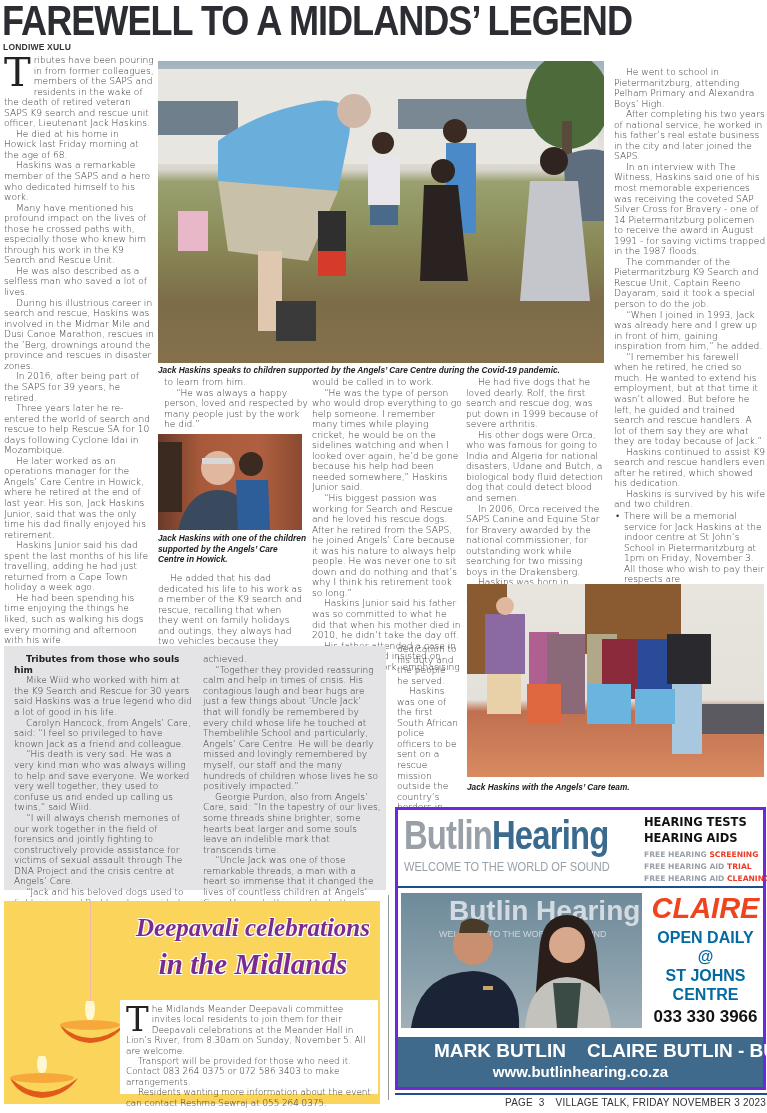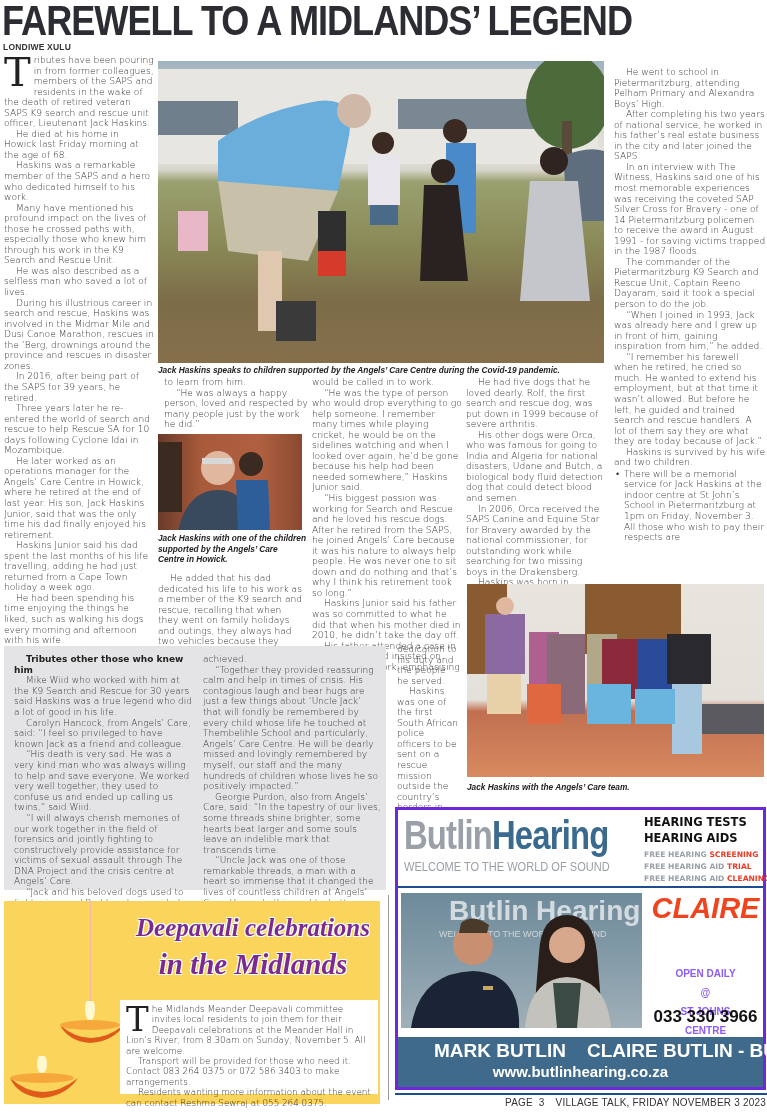--- a/index.html
+++ b/index.html
@@ -118,20 +118,21 @@
   <p>Haskins was born in Manzini, Swaziland, and has four sisters and one brother.</p>
 </div>
 
 <div class="abs col" style="left:614px; top:67px; width:152px;">
   <p>He went to school in Pietermaritzburg, attending Pelham Primary and Alexandra Boys’ High.</p>
   <p>After completing his two years of national service, he worked in his father’s real estate business in the city and later joined the SAPS.</p>
   <p>In an interview with The Witness, Haskins said one of his most memorable experiences was receiving the coveted SAP Silver Cross for Bravery - one of 14 Pietermaritzburg policemen to receive the award in August 1991 - for saving victims trapped in the 1987 floods.</p>
   <p>The commander of the Pietermaritzburg K9 Search and Rescue Unit, Captain Reeno Dayaram, said it took a special person to do the job.</p>
   <p>“When I joined in 1993, Jack was already here and I grew up in front of him, gaining inspiration from him,” he added.</p>
   <p>“I remember his farewell when he retired, he cried so much. He wanted to extend his employment, but at that time it wasn’t allowed. But before he left, he guided and trained search and rescue handlers. A lot of them say they are what they are today because of Jack.”</p>
+  <p>Haskins continued to assist K9 search and rescue handlers even after he retired, which showed his dedication.</p>
   <p>Haskins is survived by his wife and two children.</p>
   <div style="display:flex; margin-top:1px;">
     <span style="width:10px; flex:none; padding-left:2px;">•</span>
     <span>There will be a memorial service for Jack Haskins at the indoor centre at St John’s School in Pietermaritzburg at 1pm on Friday, November 3. All those who wish to pay their respects are</span>
   </div>
 </div>
 
 <div class="abs photo" style="left:467px; top:584px; width:297px; height:193px; background: linear-gradient(180deg, #e8e4de 0%, #e4e0da 60%, #c07050 66%, #d88a60 100%);">
   <svg width="297" height="193" viewBox="0 0 297 193">
     <rect x="0" y="0" width="40" height="90" fill="#8a5a30"></rect>
@@ -149,21 +150,21 @@
     <rect x="205" y="100" width="30" height="70" fill="#a8c8e0"></rect>
     <rect x="60" y="100" width="34" height="40" fill="#e06840"></rect>
     <rect x="120" y="100" width="44" height="40" fill="#6ab4e0"></rect>
     <rect x="168" y="105" width="40" height="35" fill="#6ab4e0"></rect>
   </svg>
 </div>
 <div class="abs caption" style="left:467px; top:782px; width:297px;">Jack Haskins with the Angels’ Care team.</div>
 
 <div class="abs tributes-box"></div>
 <div class="abs col" style="left:14px; top:654px; width:180px; font-size:9px; line-height:10.6px;">
-  <p class="tributes-title">Tributes other those who knew him</p>
+  <p class="tributes-title">Tributes from those who souls him</p>
   <p>Mike Wiid who worked with him at the K9 Search and Rescue for 30 years said Haskins was a true legend who did a lot of good in his life.</p>
   <p>Carolyn Hancock, from Angels’ Care, said: “I feel so privileged to have known Jack as a friend and colleague.</p>
   <p>“His death is very sad. He was a very kind man who was always willing to help and save everyone. We worked very well together, they used to confuse us and ended up calling us twins,” said Wiid.</p>
   <p>“I will always cherish memories of our work together in the field of forensics and jointly fighting to constructively provide assistance for victims of sexual assault through The DNA Project and the crisis centre at Angels’ Care.</p>
   <p>“Jack and his beloved dogs used to fight crime and Buddy, who provided so much fun and comfort to victims of child abuse, were legendary in all they</p>
 </div>
 <div class="abs col" style="left:203px; top:654px; width:178px; font-size:9px; line-height:10.6px;">
   <p class="noindent">achieved.</p>
   <p>“Together they provided reassuring calm and help in times of crisis. His contagious laugh and bear hugs are just a few things about ‘Uncle Jack’ that will fondly be remembered by every child whose life he touched at Thembelihle School and particularly, Angels’ Care Centre. He will be dearly missed and lovingly remembered by myself, our staff and the many hundreds of children whose lives he so positively impacted.”</p>
   <p>Georgie Purdon, also from Angels’ Care, said: “In the tapestry of our lives, some threads shine brighter, some hearts beat larger and some souls leave an indelible mark that transcends time.</p>
@@ -221,21 +222,21 @@
       <path d="M60 30 Q72 20 88 32 L86 40 L58 40 Z" fill="#4a3a2a"></path>
       <path d="M10 135 Q18 80 72 78 Q120 80 118 135 Z" fill="#1a2436"></path>
       <rect x="82" y="93" width="10" height="4" fill="#c8a860"></rect>
       <path d="M138 60 Q140 22 166 22 Q192 22 196 60 L200 110 L134 110 Z" fill="#2a1e1a"></path>
       <circle cx="166" cy="52" r="18" fill="#d8a88c"></circle>
       <path d="M124 135 Q128 86 166 84 Q206 86 210 135 Z" fill="#c4c2bc"></path>
       <path d="M152 90 L180 90 L176 135 L156 135 Z" fill="#3a4a44"></path>
     </svg>
   </div>
   <div class="abs" style="left:250px; top:82px; width:115px; text-align:center; font-family:'Liberation Sans', sans-serif; font-weight:700; font-style:italic; font-size:29px; color:#f0441f;">CLAIRE</div>
-  <div class="abs" style="left:250px; top:118px; width:115px; text-align:center; font-family:'Liberation Sans', sans-serif; font-weight:700; font-size:10px; line-height:19px; color:#8b5cf6;margin-top:36px;">
+  <div class="abs" style="left:250px; top:118px; width:115px; text-align:center; font-family:'Liberation Sans', sans-serif; font-weight:700; font-size:16px; line-height:19px; color:#0369a1;">
     <div>OPEN DAILY</div>
     <div>@</div>
     <div>ST JOHNS</div>
     <div>CENTRE</div>
   </div>
   <div class="abs" style="left:248px; top:197px; width:119px; text-align:center; font-family:'Liberation Sans', sans-serif; font-weight:700; font-size:17px; color:#111; white-space:nowrap;">033 330 3966</div>
   <div class="abs" style="left:0; top:227px; width:365px; height:50px; background:#3f6a8c;">
     <div style="text-align:center; font-family:'Liberation Sans', sans-serif; font-weight:700; font-size:19px; line-height:22px; color:#fff; white-space:pre; padding-top:3px;margin-left:36px;">MARK BUTLIN    CLAIRE BUTLIN - BUYS</div>
     <div style="text-align:center; font-family:'Liberation Sans', sans-serif; font-weight:700; font-size:15px; line-height:20px; color:#fff;">www.butlinhearing.co.za</div>
   </div>

